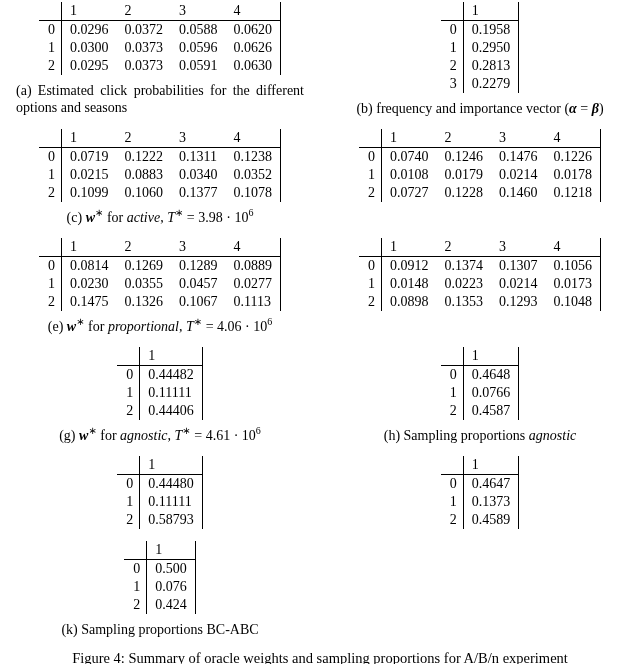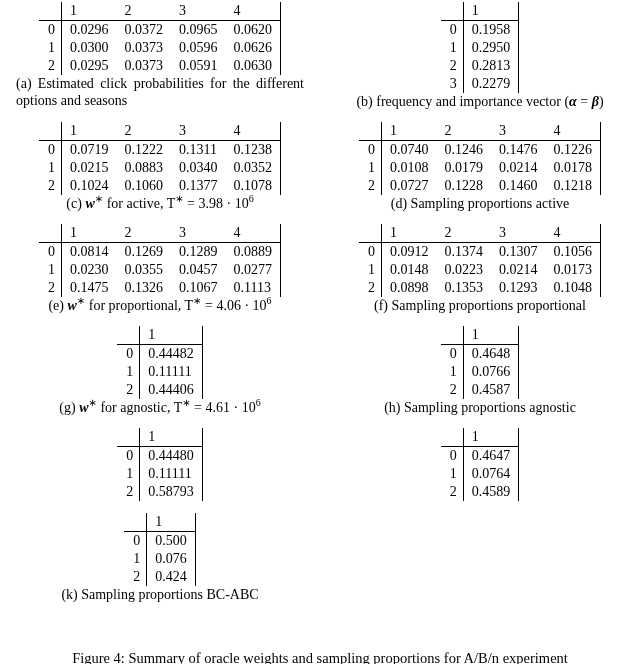--- a/index.html
+++ b/index.html
@@ -11,23 +11,23 @@
   }
   .page { padding-top: 2px; }
   .pair { display: flex; margin-bottom: 12px; }
   .col { width: 50%; display: flex; flex-direction: column; align-items: center; }
   .subfig { display: flex; flex-direction: column; align-items: center; width: 100%; margin: 0; }
   .tbl table { border-collapse: collapse; font-size: 14px; }
   .tbl td { padding: 0 8px; height: 18px; line-height: 18px; text-align: left; white-space: nowrap; }
   .tbl td.lbl { border-right: 1px solid #000; text-align: right; padding: 0 6px; min-width: 10px; }
   .tbl td.hdr { border-bottom: 1px solid #000; }
   .tbl td.lastc { border-right: 1px solid #000; }
-  .cap { font-size: 14px; line-height: 17px; margin-top: 0; text-align: center; padding: 0 8px; width: calc(100% - 16px); box-sizing: border-box; }
+  .cap { font-size: 14px; line-height: 17px; margin-top: 7px; text-align: center; padding: 0 8px; width: calc(100% - 16px); box-sizing: border-box; }
   .cap-justify { text-align: justify; }
-  .cap .s-i { }
+  .cap .s-i { font-style: italic; }
   .cap .s-bi { font-style: italic; font-weight: bold; }
   .cap sup { font-size: 10px; line-height: 0; }
   .figcap { position: absolute; left: 0; top: 650px; width: 100%; text-align: center; font-size: 14.5px; }
 </style>
 </head>
 <body>
 
 <div class="page">
 
   <div class="pair">
@@ -40,21 +40,21 @@
                   <td class="lbl hdr"></td>
                   <td class="hdr">1</td>
                   <td class="hdr">2</td>
                   <td class="hdr">3</td>
                   <td class="hdr lastc">4</td>
                 </tr>
                 <tr>
                   <td class="lbl">0</td>
                   <td class="">0.0296</td>
                   <td class="">0.0372</td>
-                  <td class="">0.0965</td>
+                  <td class="">0.0588</td>
                   <td class="lastc">0.0620</td>
                 </tr>
                 <tr>
                   <td class="lbl">1</td>
                   <td class="">0.0300</td>
                   <td class="">0.0373</td>
                   <td class="">0.0596</td>
                   <td class="lastc">0.0626</td>
                 </tr>
                 <tr>
@@ -125,21 +125,21 @@
                 </tr>
                 <tr>
                   <td class="lbl">1</td>
                   <td class="">0.0215</td>
                   <td class="">0.0883</td>
                   <td class="">0.0340</td>
                   <td class="lastc">0.0352</td>
                 </tr>
                 <tr>
                   <td class="lbl">2</td>
-                  <td class="">0.1024</td>
+                  <td class="">0.1099</td>
                   <td class="">0.1060</td>
                   <td class="">0.1377</td>
                   <td class="lastc">0.1078</td>
                 </tr>
               </tbody>
             </table>
           </div>
         <figcaption class="cap"><span>(c) </span><span class="s-bi">w</span><sup>∗</sup><span> for </span><span class="s-i">active</span><span>, </span><span class="s-i">T</span><sup>∗</sup><span> = 3.98 · 10</span><sup>6</sup></figcaption>
       </figure>
     </div>
@@ -172,21 +172,20 @@
                 <tr>
                   <td class="lbl">2</td>
                   <td class="">0.0727</td>
                   <td class="">0.1228</td>
                   <td class="">0.1460</td>
                   <td class="lastc">0.1218</td>
                 </tr>
               </tbody>
             </table>
           </div>
-        <figcaption class="cap"><span>(d) Sampling proportions </span><span class="s-i">active</span></figcaption>
       </figure>
     </div>
   </div>
 
   <div class="pair">
     <div class="col">
       <figure class="subfig">
         <div class="tbl">
             <table>
               <tbody>
@@ -253,21 +252,20 @@
                 <tr>
                   <td class="lbl">2</td>
                   <td class="">0.0898</td>
                   <td class="">0.1353</td>
                   <td class="">0.1293</td>
                   <td class="lastc">0.1048</td>
                 </tr>
               </tbody>
             </table>
           </div>
-        <figcaption class="cap"><span>(f) Sampling proportions </span><span class="s-i">proportional</span></figcaption>
       </figure>
     </div>
   </div>
 
   <div class="pair">
     <div class="col">
       <figure class="subfig">
         <div class="tbl">
             <table>
               <tbody>
@@ -357,21 +355,21 @@
                 <tr>
                   <td class="lbl hdr"></td>
                   <td class="hdr lastc">1</td>
                 </tr>
                 <tr>
                   <td class="lbl">0</td>
                   <td class="lastc">0.4647</td>
                 </tr>
                 <tr>
                   <td class="lbl">1</td>
-                  <td class="lastc">0.0764</td>
+                  <td class="lastc">0.1373</td>
                 </tr>
                 <tr>
                   <td class="lbl">2</td>
                   <td class="lastc">0.4589</td>
                 </tr>
               </tbody>
             </table>
           </div>
       </figure>
     </div>

